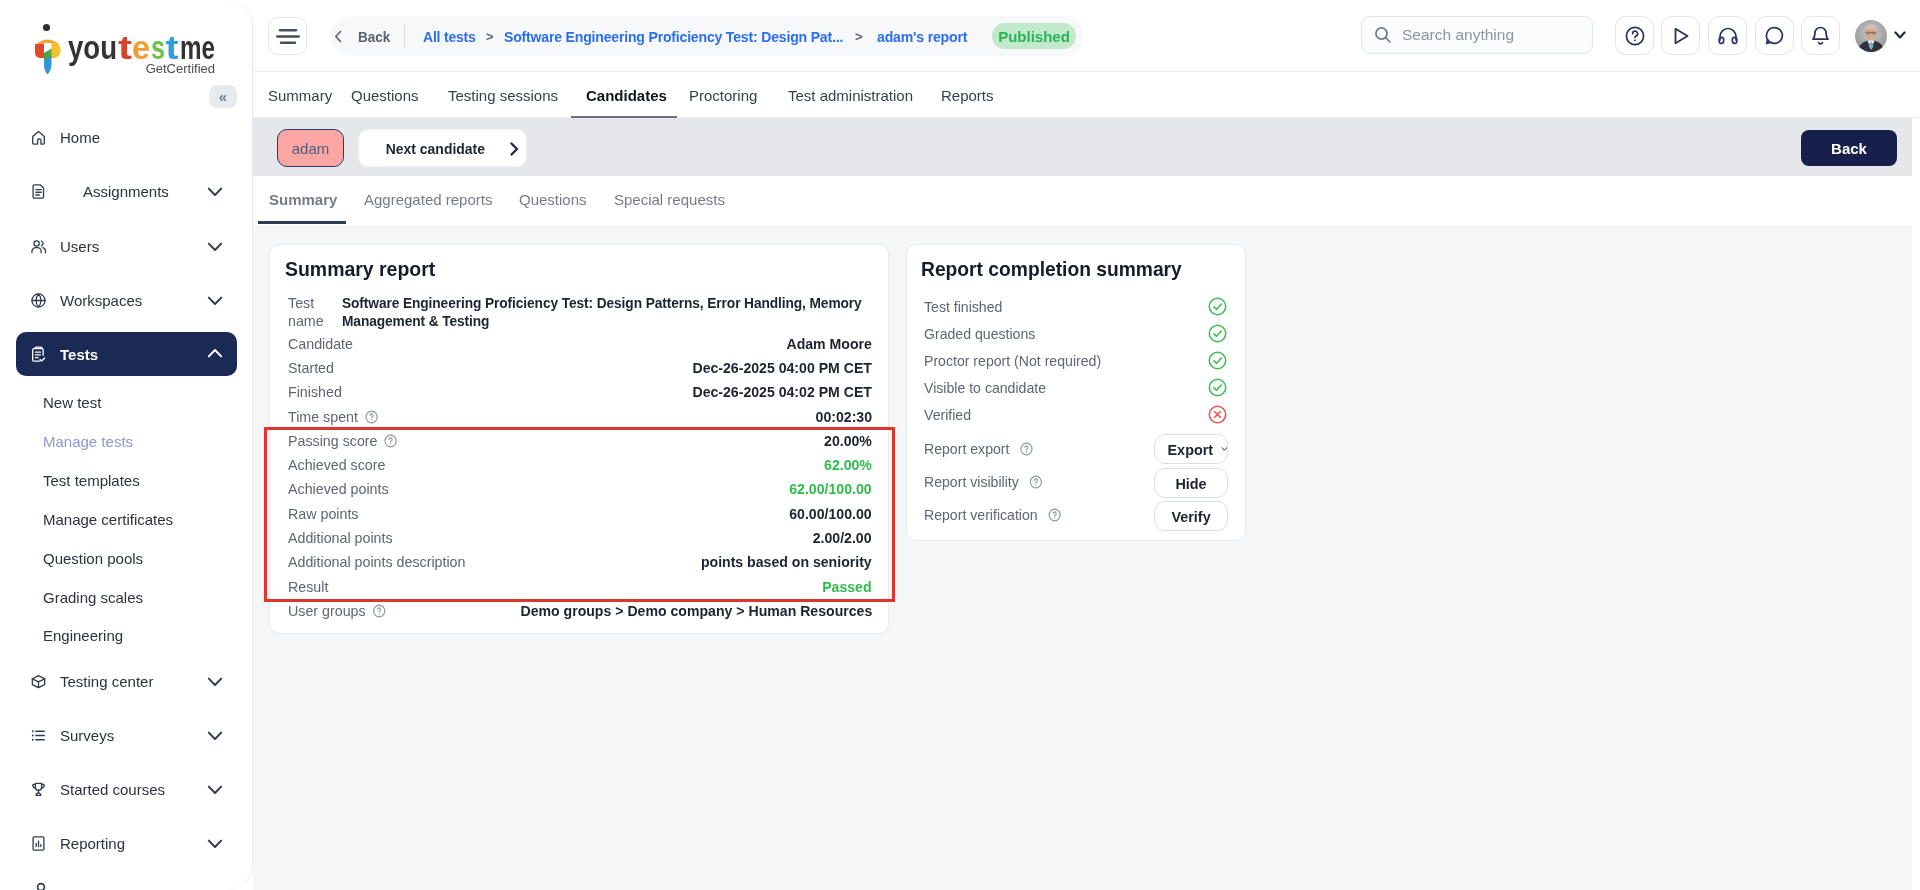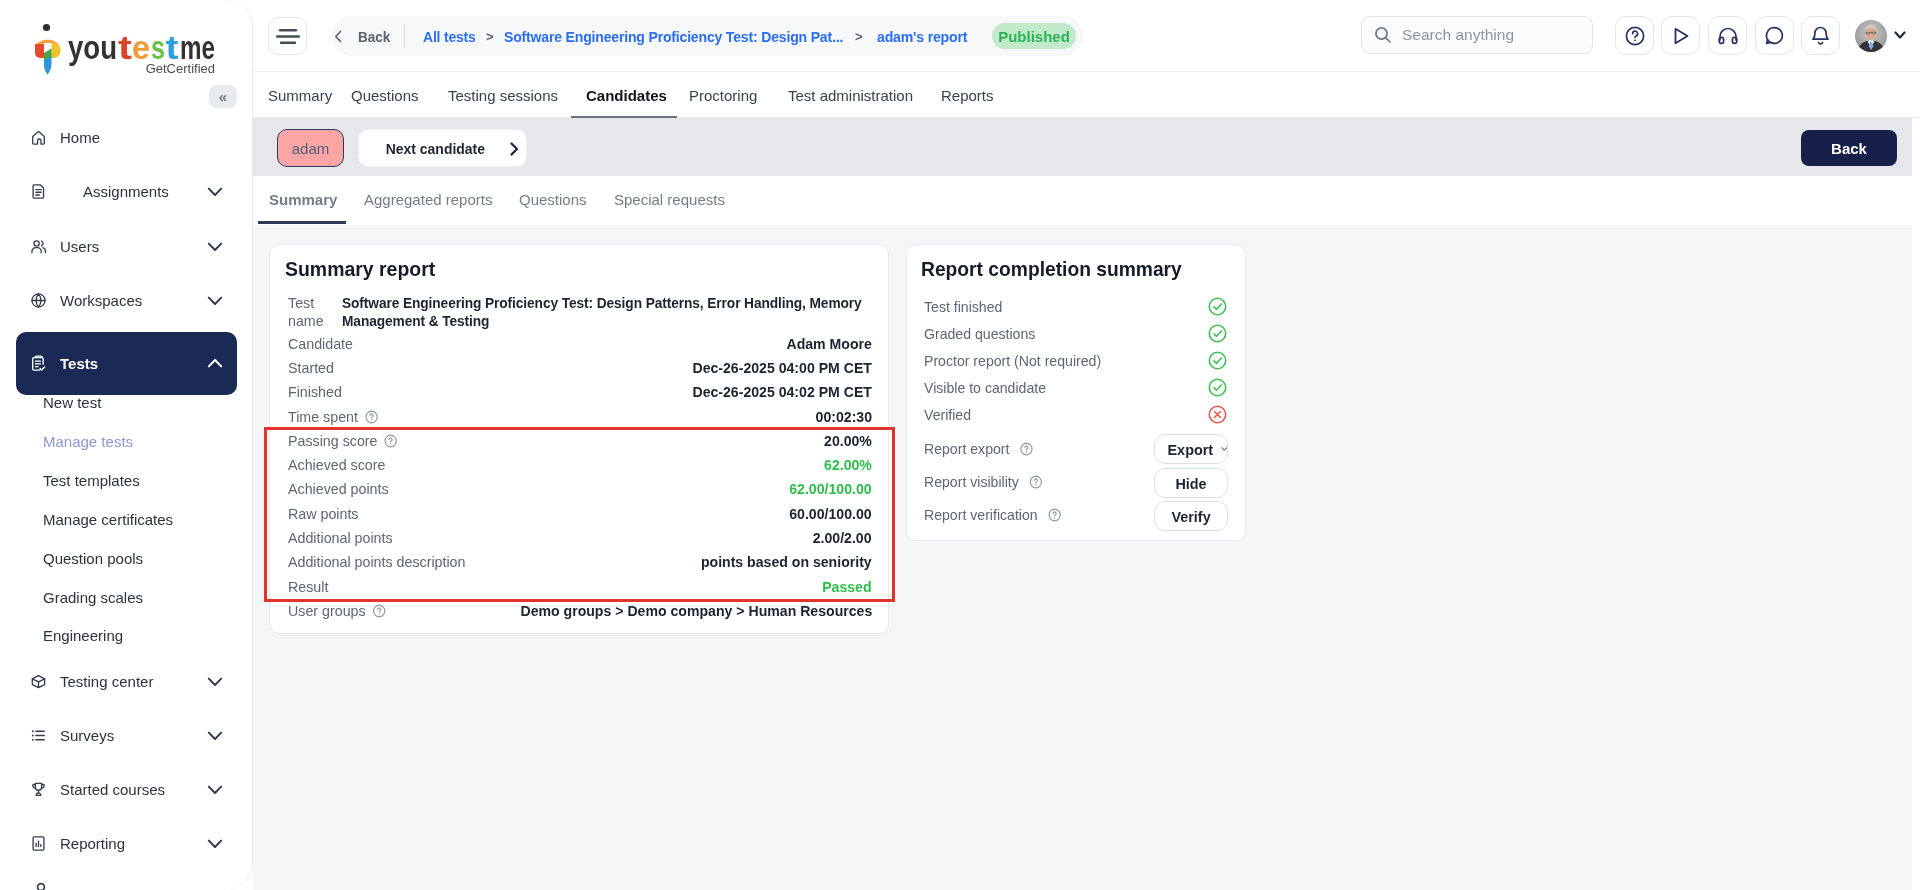--- a/index.html
+++ b/index.html
@@ -129,21 +129,21 @@
       <div class="navitem" style="top:278px;">
         <svg class="ico" viewBox="0 0 22 22">
           <circle cx="11" cy="11" r="8.5" fill="none" stroke="#333c4e" stroke-width="1.7" stroke-linecap="round" stroke-linejoin="round"></circle>
           <path d="M2.5 11 h17 M11 2.5 a13 13 0 0 1 0 17 M11 2.5 a13 13 0 0 0 0 17" fill="none" stroke="#333c4e" stroke-width="1.7" stroke-linecap="round" stroke-linejoin="round"></path>
         </svg>
         <span>Workspaces</span>
         <svg class="chev" viewBox="0 0 16 16">
           <path d="M1.8 5.6 L8 12 L14.2 5.6" stroke="#333c4e" stroke-width="2" fill="none" stroke-linecap="round" stroke-linejoin="round"></path>
         </svg>
       </div>
-      <div class="navitem navactive" style="top:332px; height:63px;text-align:right;">
+      <div class="navitem navactive" style="top:332px; height:44px;text-align:right;">
         <svg class="ico" viewBox="0 0 22 22">
           <path d="M6.5 3.5 H5 a1.5 1.5 0 0 0 -1.5 1.5 V18 A1.5 1.5 0 0 0 5 19.5 h7.5 M6.5 3.5 V3 a1.5 1.5 0 0 1 1.5 -1.5 h6 A1.5 1.5 0 0 1 15.5 3 v.5 M6.5 3.5 h9 A1.5 1.5 0 0 1 17 5 v7" fill="none" stroke="#fff" stroke-width="1.7" stroke-linecap="round" stroke-linejoin="round"></path>
           <path d="M7 8 h6.5 M7 11.5 h6.5 M7 15 h3.5" fill="none" stroke="#fff" stroke-width="1.7" stroke-linecap="round" stroke-linejoin="round"></path>
           <path d="M13 17.5 l2 2 l4 -4" fill="none" stroke="#fff" stroke-width="1.7" stroke-linecap="round" stroke-linejoin="round"></path>
         </svg>
         <span>Tests</span>
         <svg class="chev" viewBox="0 0 16 16">
           <path d="M1.8 10.4 L8 4 L14.2 10.4" stroke="#fff" stroke-width="2" fill="none" stroke-linecap="round" stroke-linejoin="round"></path>
         </svg>
       </div>

